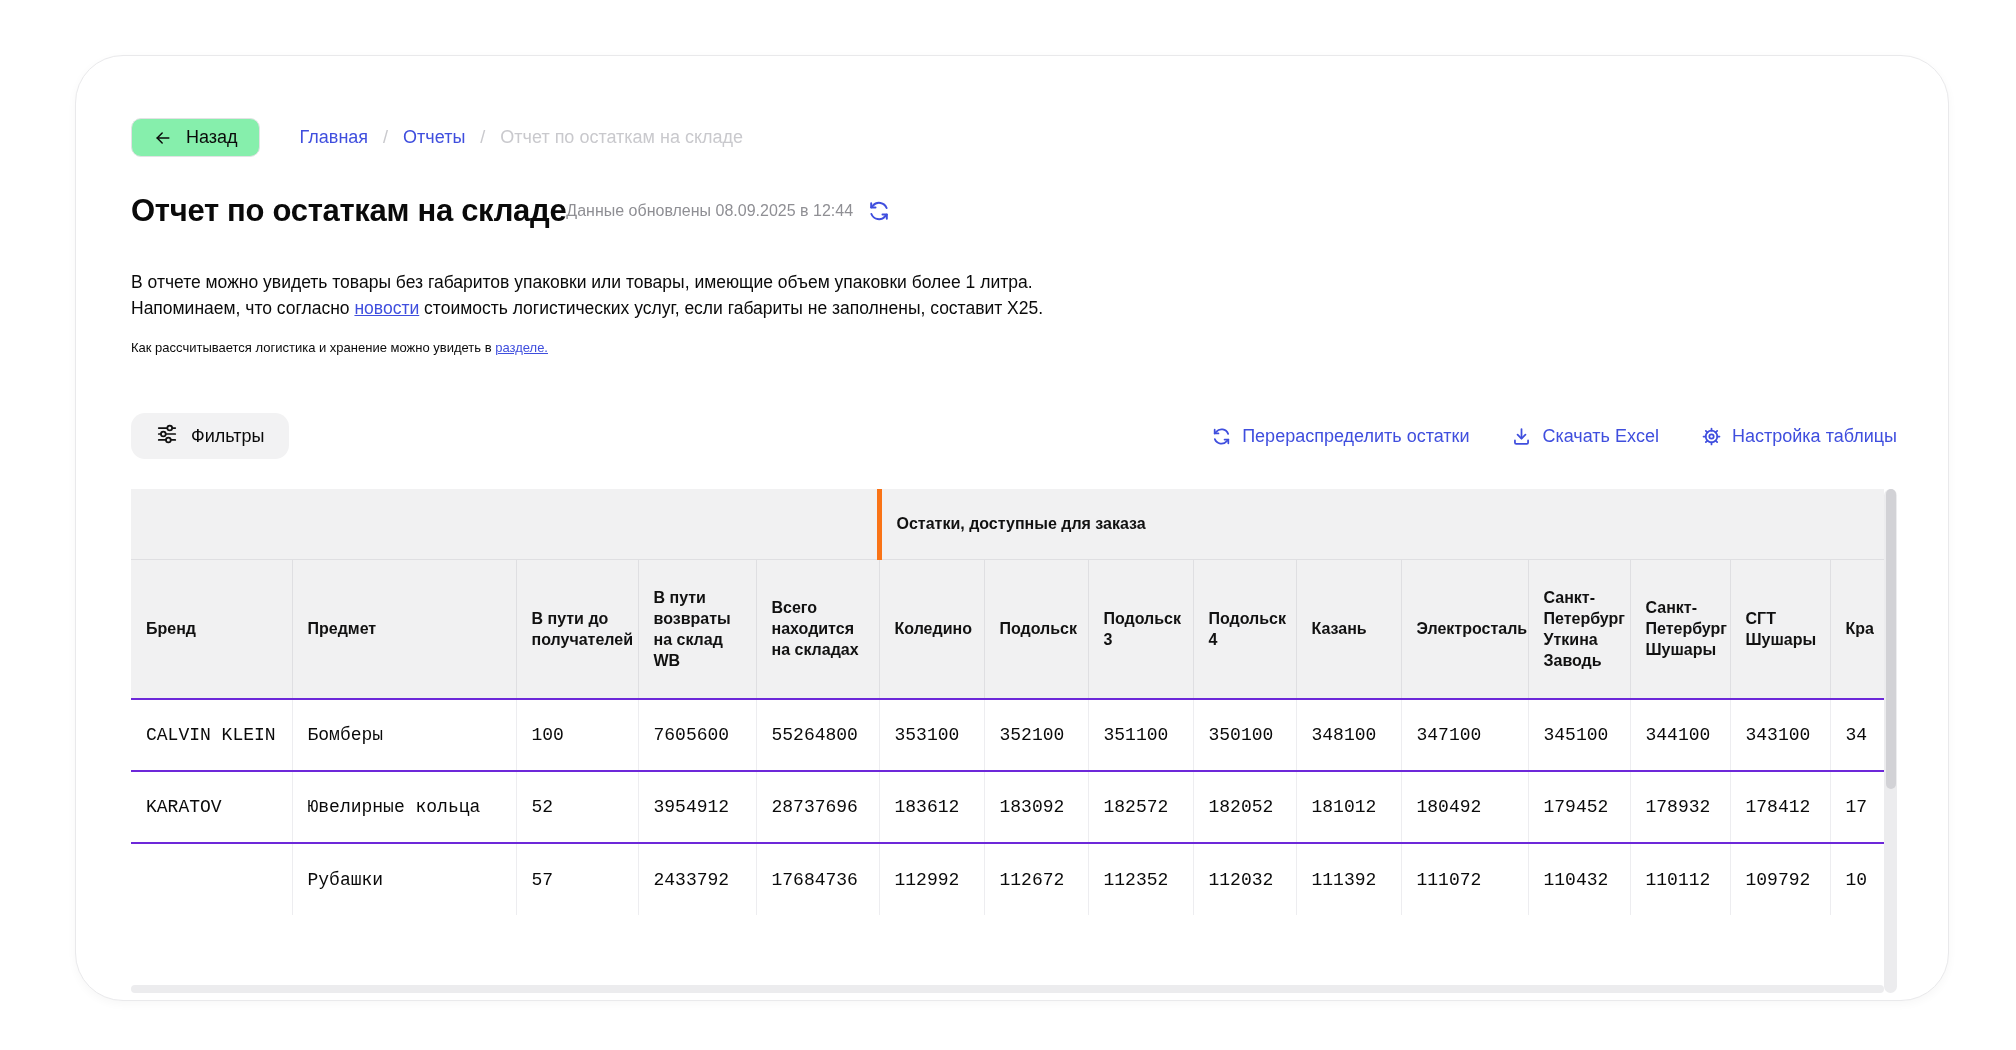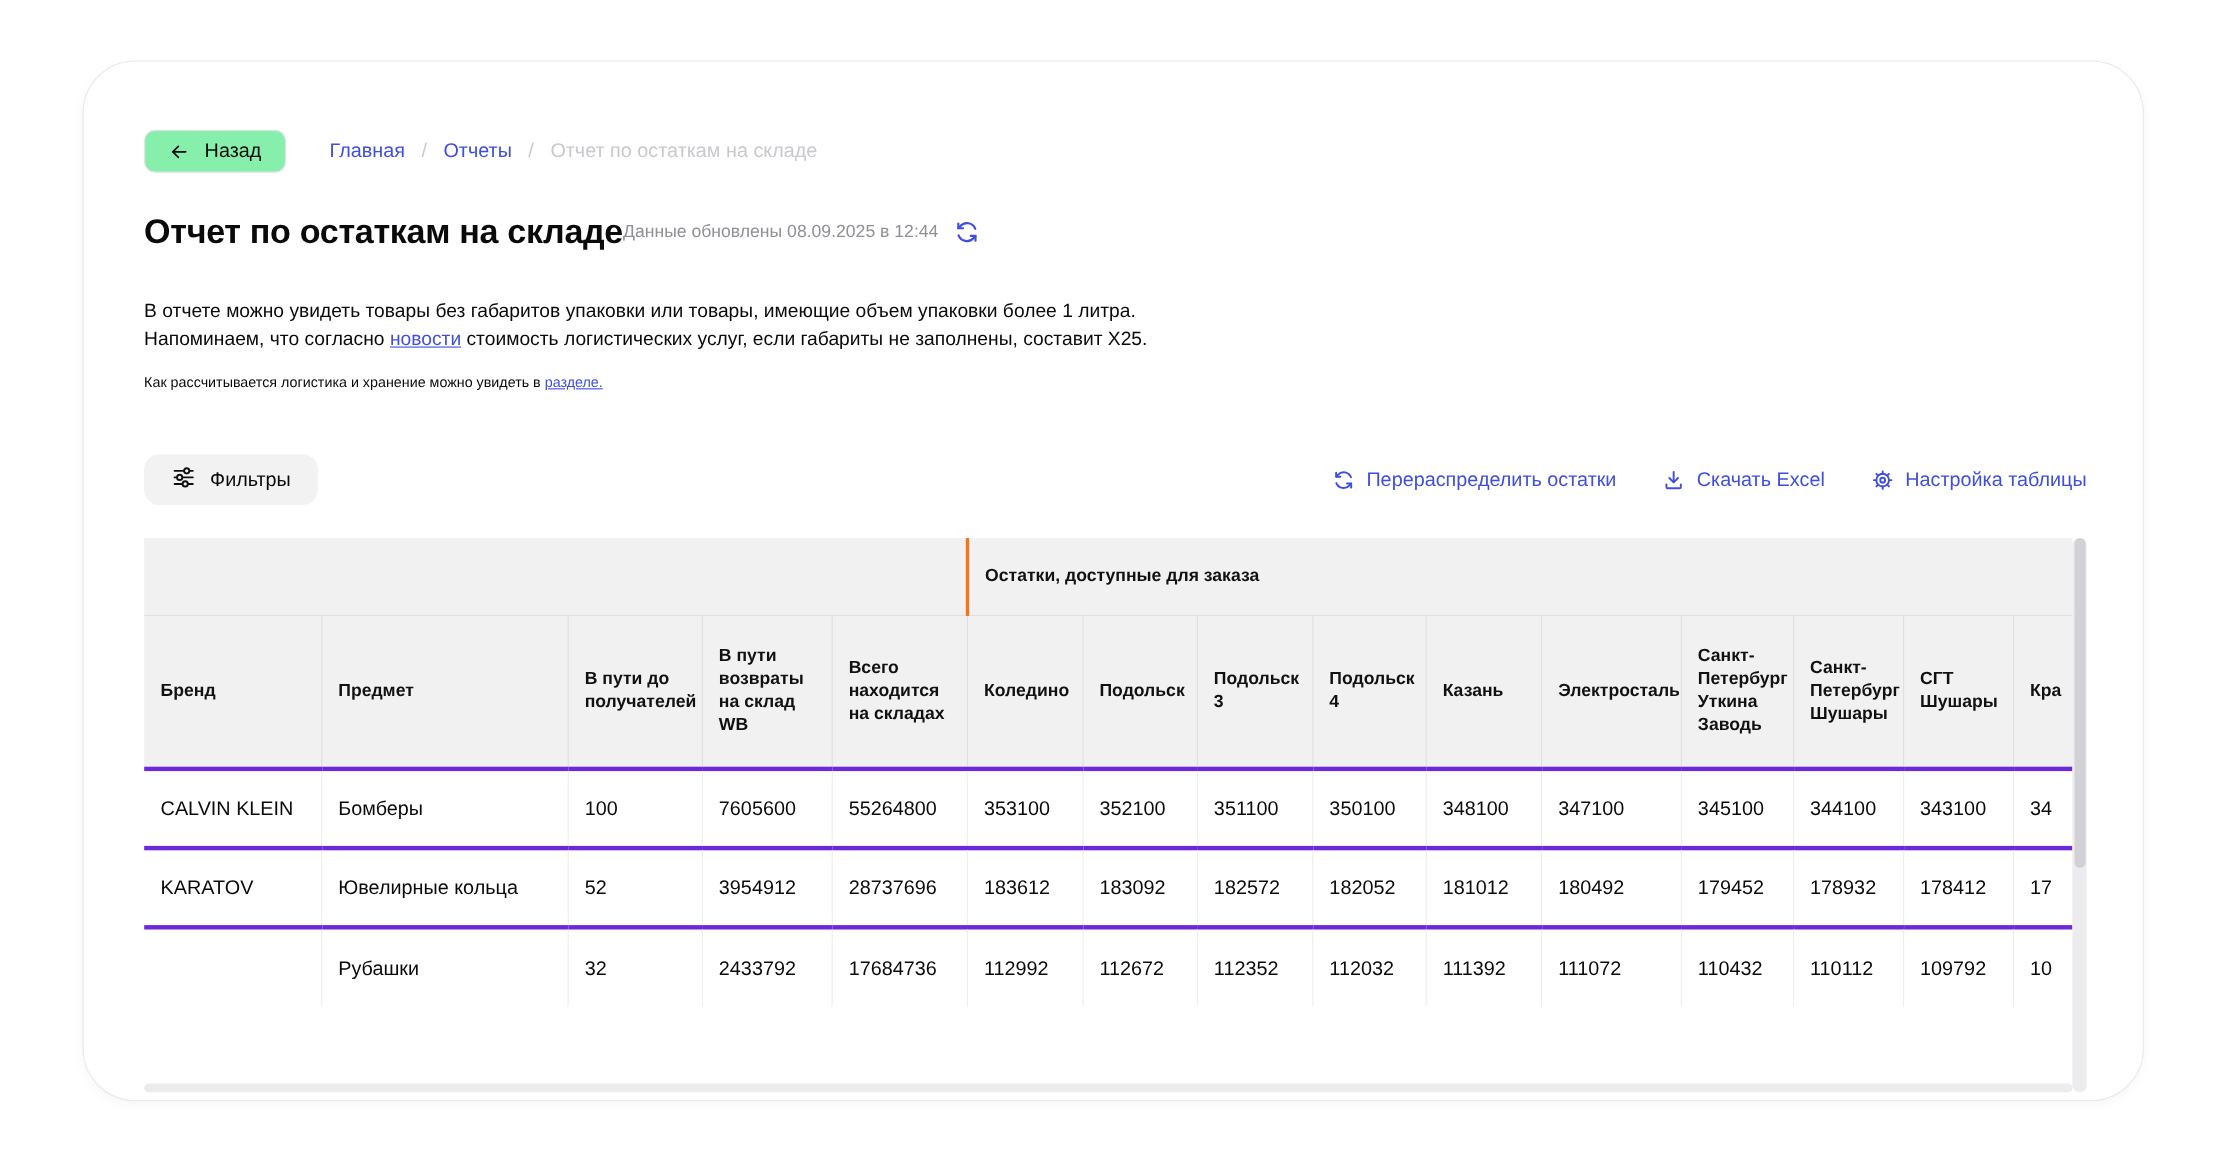--- a/index.html
+++ b/index.html
@@ -62,27 +62,27 @@
 
   
   .table-area { position:relative; margin-top:30px; width:1766px; }
   .table-viewport { width:1753px; height:496px; overflow:hidden; }
   table { border-collapse:collapse; table-layout:fixed; width:1789px; }
   thead th {
     background:var(--hdr-bg); text-align:left; vertical-align:middle;
     font-size:16px; font-weight:600; color:#111; padding:10px 15px; line-height:1.32;
   }
   tr.group-row th { height:70px; }
-  tr.group-row th.group-label { border-left:3px solid #f97316; }
+  tr.group-row th.group-label { border-left:5px solid #f97316; }
   tr.cols-row th { height:140px; border-top:1px solid #dfdfe2; border-left:1px solid #dfdfe2; }
   tr.cols-row th:first-child { border-left:none;margin-top:33px; }
   tbody td {
     height:72px; background:#fff; vertical-align:middle;
     font-size:18px; color:#0a0a0a; padding:10px 15px;
-    border-top:4px solid #6d28d9; border-left:1px solid #ededf0;
+    border-top:2px solid #6d28d9; border-left:1px solid #ededf0;font-family:Liberation Mono, monospace;
   }
   tbody td:first-child { border-left:none; }
 
   .vscroll {
     position:absolute; top:0; right:0; width:13px; height:504px;
     background:#ececee; border-radius:7px;
   }
   .vscroll .thumb { position:absolute; top:0; left:1.5px; width:10px; height:300px; background:#d2d2d6; border-radius:6px; }
   .hscroll { width:1753px; height:8px; background:#ececee; border-radius:4px; }
 </style>
@@ -258,21 +258,21 @@
                 <td>181012</td>
                 <td>180492</td>
                 <td>179452</td>
                 <td>178932</td>
                 <td>178412</td>
                 <td>17</td>
               </tr>
               <tr>
                 <td></td>
                 <td>Рубашки</td>
-                <td>32</td>
+                <td>57</td>
                 <td>2433792</td>
                 <td>17684736</td>
                 <td>112992</td>
                 <td>112672</td>
                 <td>112352</td>
                 <td>112032</td>
                 <td>111392</td>
                 <td>111072</td>
                 <td>110432</td>
                 <td>110112</td>

